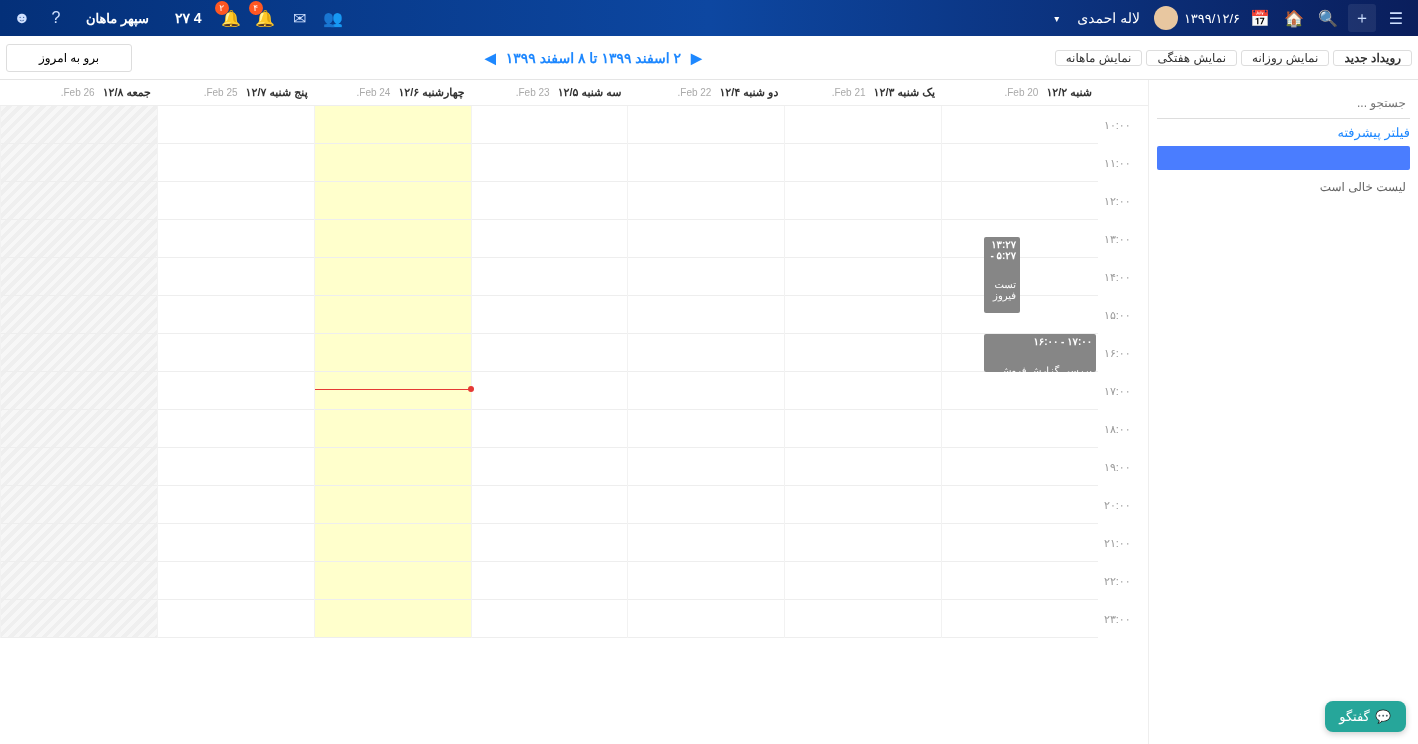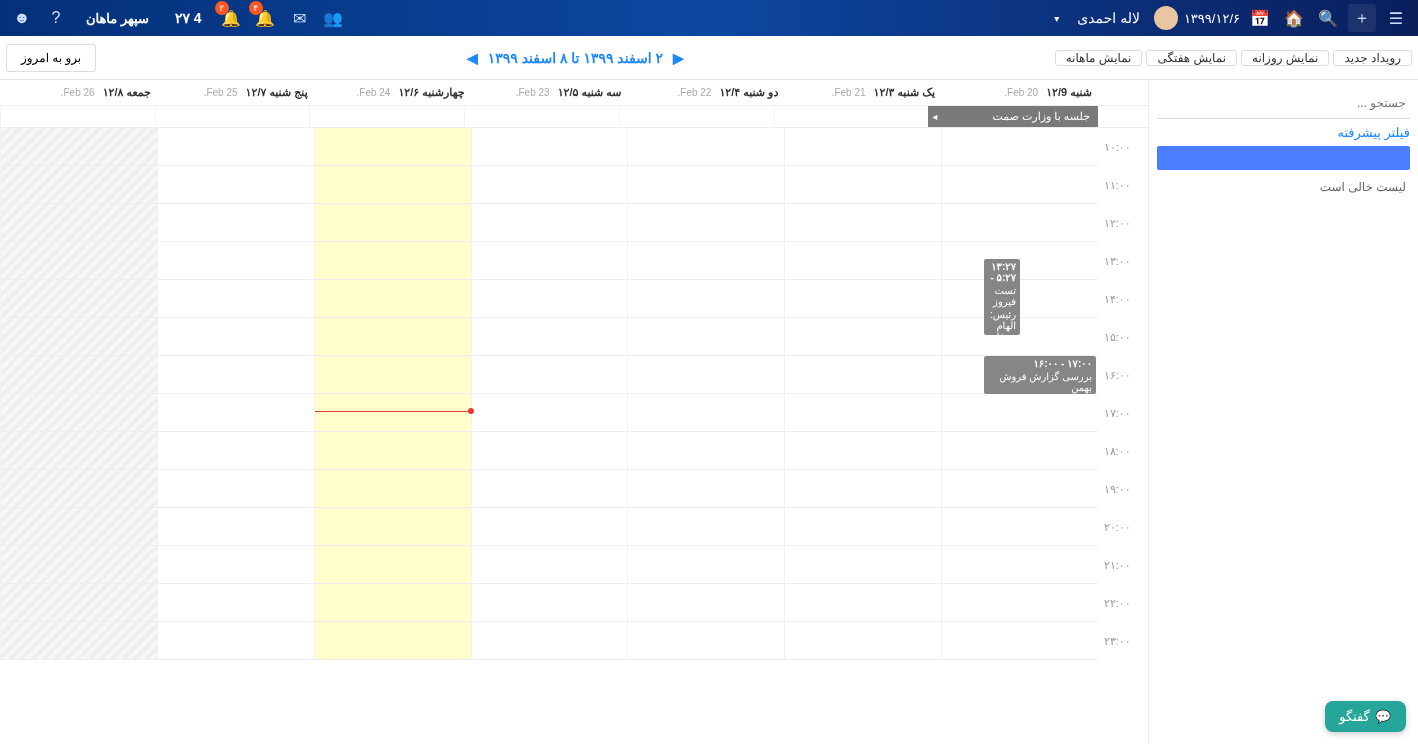--- a/index.html
+++ b/index.html
@@ -18,21 +18,21 @@
 .brand { font-size:13px; font-weight:bold; color:#fff; margin:0 10px;}
 .badge-wrap{ position:relative; }
 .badge{ position:absolute; top:-3px; left:-3px; background:#ff5722; color:#fff; width:14px; height:14px; border-radius:50%; font-size:9px; display:flex; align-items:center; justify-content:center; }
 
 
 .toolbar { height:44px; display:flex; align-items:center; border-bottom:1px solid #e5e5e5; padding:0 6px; justify-content:space-between; }
 .views { display:flex; gap:4px; }
 .viewbtn { font-size:12px; padding:0 10px; border:1px solid #ddd; border-radius:3px; cursor:pointer; background:#fff; color:#333;}
 .datenav { display:flex; align-items:center; gap:10px; color:#1e88ff; font-size:14px; font-weight:bold;}
 .arrow { color:#1e88ff; font-size:14px; cursor:pointer; user-select:none;}
-.todaybtn { font-size:12px; padding:6px 14px; border:1px solid #ddd; border-radius:3px; cursor:pointer; background:#fff; }
+.todaybtn { font-size:12px; padding:6px 32px; border:1px solid #ddd; border-radius:3px; cursor:pointer; background:#fff; }
 
 
 .main { display:flex; height:calc(744px - 36px - 44px); }
 .sidebar { width:270px; border-left:1px solid #eee; padding:8px; display:flex; flex-direction:column; gap:6px;}
 .searchbox { width:100%; border:none; border-bottom:1px solid #ddd; padding:8px 4px; font-size:12px; outline:none; text-align:right;}
 .filter-link { font-size:13px; color:#1e88ff; cursor:pointer; text-align:right;}
 .blue-strip { height:24px; background:#4a7dff; border-radius:2px;}
 .empty-msg { font-size:12px; color:#666; text-align:right; padding:4px;}
 
 .calendar { flex:1; display:flex; flex-direction:column; overflow:hidden;}
@@ -49,21 +49,21 @@
 .grid-scroll { flex:1; overflow-y:auto; }
 .grid { display:flex; direction:rtl; position:relative; }
 .timescale { width:50px; }
 .hour-label { height:38px; text-align:left; padding-left:6px; font-size:11px; color:#999; border-bottom:1px solid transparent; line-height:38px;}
 .daycol { flex:1; position:relative; border-left:1px solid #f2f2f2;}
 .daycol.today { background:#ffffcc;}
 .daycol.weekend{ background:repeating-linear-gradient(135deg,#f7f7f7,#f7f7f7 4px,#efefef 4px,#efefef 8px);}
 .slot { height:38px; border-bottom:1px solid #eee;}
 .now-line{ position:absolute; left:0; right:0; height:1px; background:#e53935;}
 .now-marker{ position:absolute; width:6px; height:6px; background:#e53935; border-radius:50%; right:-3px; transform:translateY(-3px);}
-.evt { position:absolute; right:2px; left:12px; background:#868686; color:#fff; font-size:10px; border-radius:2px; overflow:hidden; padding:2px 4px; display:flex; flex-direction:column; gap:2px;margin-left:30px;}
+.evt { position:absolute; right:2px; left:12px; background:#868686; color:#fff; font-size:10px; border-radius:2px; overflow:hidden; padding:2px 4px; display:flex; flex-direction:column; gap:18px;margin-left:30px;}
 .evt .t { font-weight:bold; font-size:10px; direction:ltr; text-align:right;}
 
 .chat { position:fixed; right:12px; bottom:12px; background:#26a69a; color:#fff; padding:8px 14px; border-radius:8px; font-size:13px; cursor:pointer; display:flex; align-items:center; gap:6px; box-shadow:0 2px 6px rgba(0,0,0,.2);}
 </style>
 </head>
 <body>
 
 <div class="topbar">
   <div class="tb-right">
     <div class="iconbtn">☰</div>
@@ -83,21 +83,21 @@
     <div class="iconbtn badge-wrap">🔔<span class="badge">۲</span></div>
     <span class="time-lbl">4 ۲۷</span>
     <span class="brand">سپهر ماهان</span>
     <div class="iconbtn">?</div>
     <div class="iconbtn">☻</div>
   </div>
 </div>
 
 <div class="toolbar">
   <div class="views">
-    <button class="viewbtn" style="font-weight:normal">رویداد جدید</button>
+    <button class="viewbtn" style="font-weight:bold">رویداد جدید</button>
     <button class="viewbtn">نمایش روزانه</button>
     <button class="viewbtn">نمایش هفتگی</button>
     <button class="viewbtn">نمایش ماهانه</button>
   </div>
   <div class="datenav">
     <span class="arrow">▶</span>
     <span>۲ اسفند ۱۳۹۹ تا ۸ اسفند ۱۳۹۹</span>
     <span class="arrow">◀</span>
   </div>
   <button class="todaybtn">برو به امروز</button>
@@ -110,21 +110,21 @@
     <div class="filter-link">فیلتر پیشرفته</div>
     <div class="blue-strip"></div>
     <div class="empty-msg">لیست خالی است</div>
   </div>
 
   <div class="calendar">
 
     <div class="dayheaders">
       <div class="hdr-spacer"></div>
       <div class="dayhdr">
-          <span class="p">شنبه ۱۲/9</span>
+          <span class="p">شنبه ۱۲/۲</span>
           <span class="g">20 Feb.</span>
         </div>
       <div class="dayhdr">
           <span class="p">یک شنبه ۱۲/۳</span>
           <span class="g">21 Feb.</span>
         </div>
       <div class="dayhdr">
           <span class="p">دو شنبه ۱۲/۴</span>
           <span class="g">22 Feb.</span>
         </div>
@@ -139,30 +139,20 @@
       <div class="dayhdr">
           <span class="p">پنج شنبه ۱۲/۷</span>
           <span class="g">25 Feb.</span>
         </div>
       <div class="dayhdr">
           <span class="p">جمعه ۱۲/۸</span>
           <span class="g">26 Feb.</span>
         </div>
     </div>
 
-    <div class="allday-row">
-      <div class="hdr-spacer"></div>
-      <div class="allday-event">جلسه با وزارت صمت</div>
-      <div class="ad-cell"></div>
-        <div class="ad-cell"></div>
-        <div class="ad-cell"></div>
-        <div class="ad-cell"></div>
-        <div class="ad-cell"></div>
-        <div class="ad-cell"></div>
-    </div>
 
     <div class="grid-scroll">
       <div class="grid">
         <div class="timescale">
           <div class="hour-label">۱۰:۰۰</div>
           <div class="hour-label">۱۱:۰۰</div>
           <div class="hour-label">۱۲:۰۰</div>
           <div class="hour-label">۱۳:۰۰</div>
           <div class="hour-label">۱۴:۰۰</div>
           <div class="hour-label">۱۵:۰۰</div>

